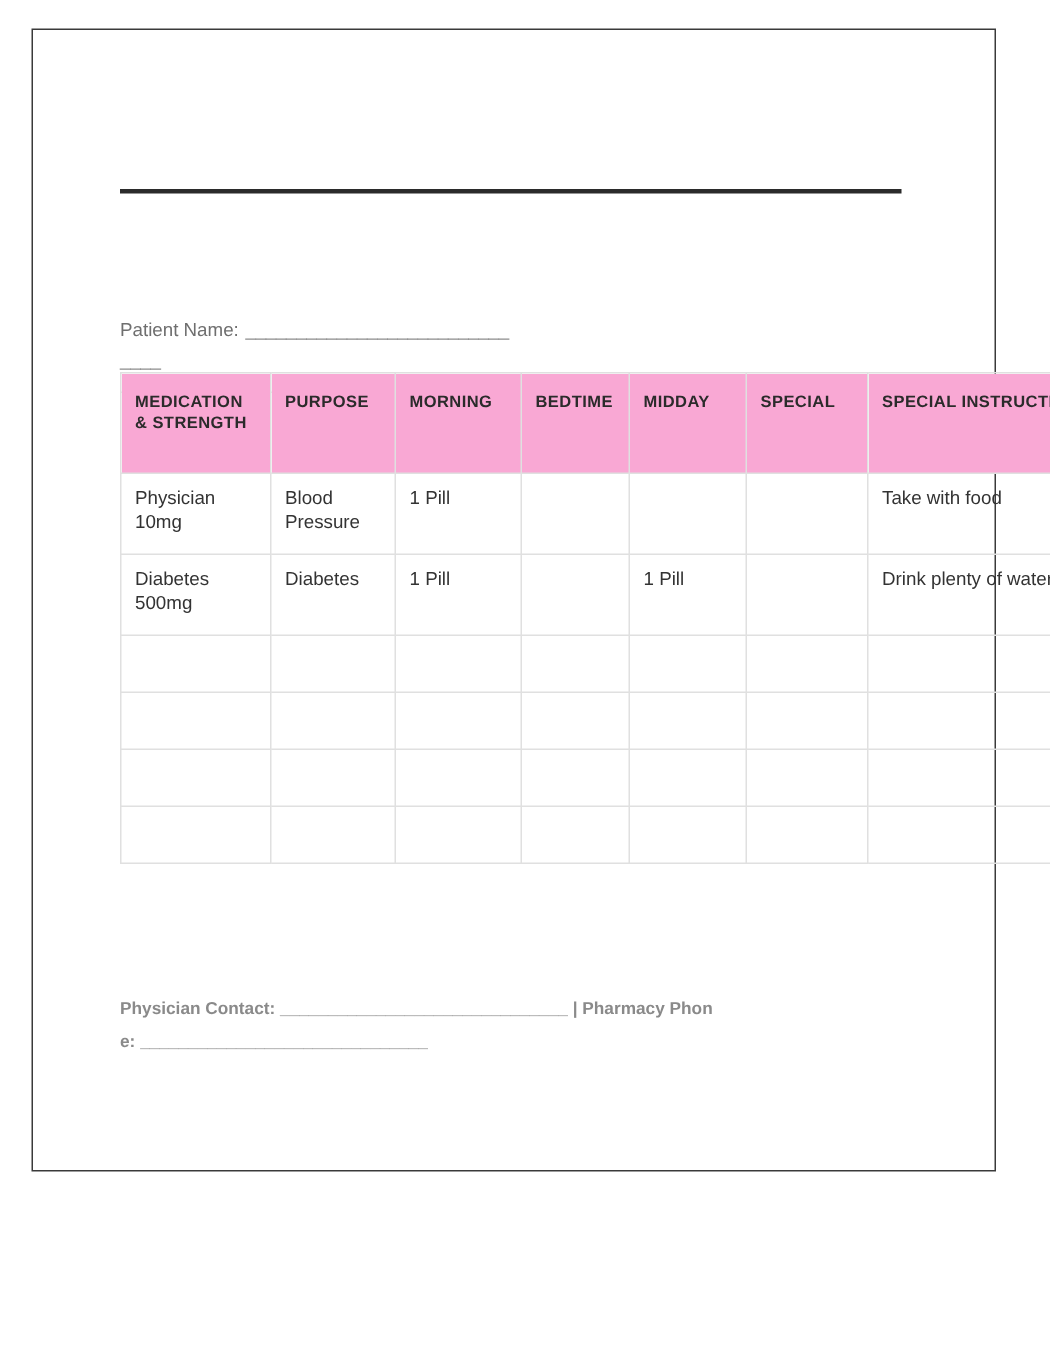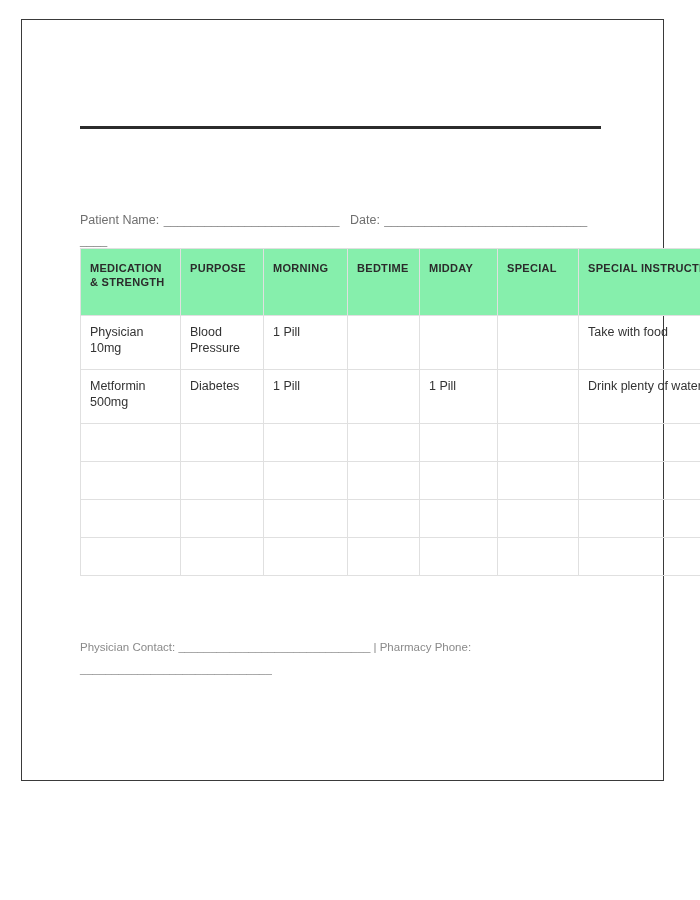--- a/index.html
+++ b/index.html
@@ -110,21 +110,21 @@
   table.sched th,
   table.sched td {
     border: 1px solid #e0e0e0;
     padding: 8px 9px;
     vertical-align: top;
     text-align: left;
     box-sizing: border-box;
     overflow: hidden;
   }
   table.sched thead th {
-    background: #86efac;
+    background: #f9a8d4;
     font-size: 11px;
     font-weight: bold;
     color: #2b2b2b;
     letter-spacing: 0.3px;
     line-height: 14px;
     height: 67px;
     vertical-align: top;
     padding-top: 12px;
   }
   table.sched tbody td {
@@ -151,50 +151,47 @@
     left: 80px;
     top: 631px;
     width: 521px;
     font-size: 11px;
     color: #8a8a8a;
     line-height: 16px;
   }
   .footer-contact {
     position: absolute;
     left: 80px;
-    top: 636px;
+    top: 662px;
     width: 400px;
     font-size: 11.5px;
     color: #8a8a8a;
     line-height: 22px;
     word-break: break-all;
+    font-weight: bold;
   }
 </style>
 </head>
 <body>
 
 <div id="canvas">
 
   <div class="page-sheet"></div>
 
   <div class="content">
 
     <div class="title-rule"></div>
 
     <div class="field-row">
 
       <div class="field-col left">
         <span class="field-text field-label">Patient Name:</span>
         <span class="field-text field-blank">______________________________</span>
       </div>
 
-      <div class="field-col right">
-        <span class="field-text field-label">Date:</span>
-        <span class="field-text field-blank">______________________________</span>
-      </div>
 
     </div>
 
     <div class="table-wrap">
       <table class="sched">
         <colgroup>
           <col class="c-med">
             <col class="c-pur">
             <col class="c-morn">
             <col class="c-mid">
@@ -219,21 +216,21 @@
             <td>Physician 10mg</td>
             <td>Blood Pressure</td>
             <td>1 Pill</td>
             <td></td>
             <td></td>
             <td></td>
             <td>Take with food</td>
           </tr>
 
           <tr>
-            <td>Metformin 500mg</td>
+            <td>Diabetes 500mg</td>
             <td>Diabetes</td>
             <td>1 Pill</td>
             <td></td>
             <td>1 Pill</td>
             <td></td>
             <td>Drink plenty of water</td>
           </tr>
 
           <tr class="empty-row">
             <td></td>

